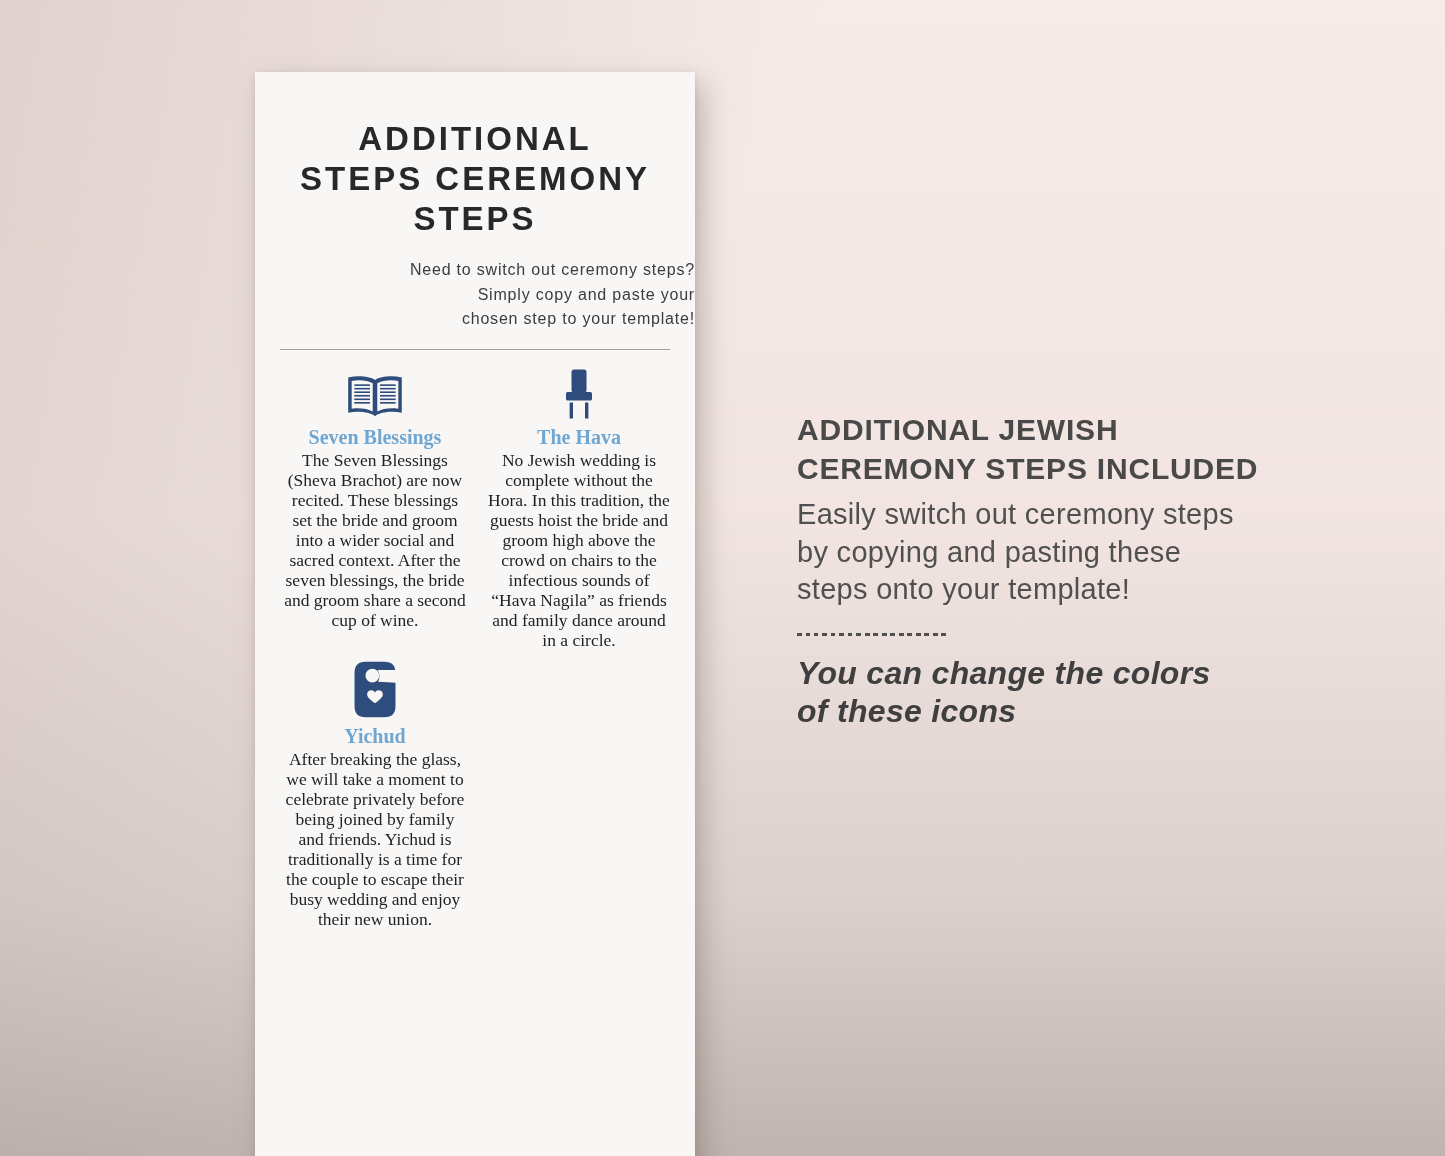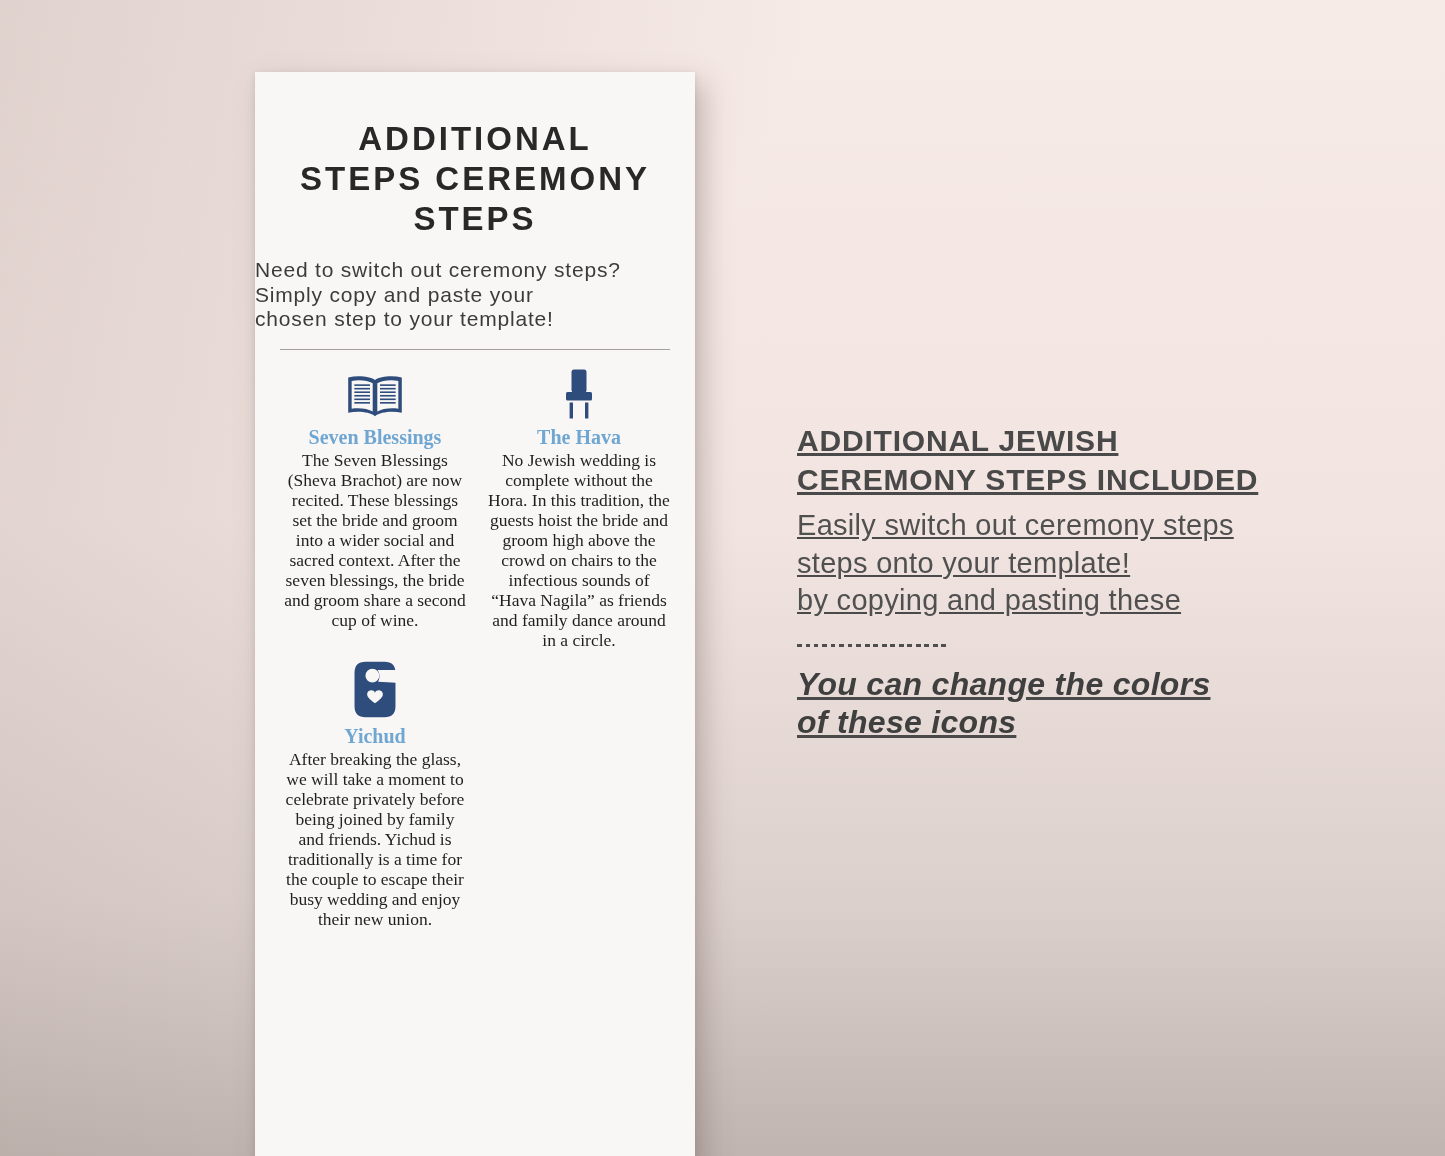--- a/index.html
+++ b/index.html
@@ -19,22 +19,22 @@
     box-sizing:border-box;
     margin-top:24px;
   }
   .card-title {
     margin:47px 0 0; text-align:center;
     font-size:33px; line-height:40px; font-weight:600;
     letter-spacing:3px; color:var(--title-text,#282828);
   }
   .card-title span, .card-subtitle span, .panel h2 span, .panel .body span, .panel .note span { display:block; }
   .card-subtitle {
-    margin:19px 0 0; text-align:left;
-    font-size:21px; line-height:24.5px; letter-spacing:0.8px;
+    margin:19px 0 0; text-align:right;
+    font-size:16px; line-height:24.5px; letter-spacing:0.8px;
     color:#3c3c3c; font-weight:400;
   }
   .divider {
     margin:17px auto 0; width:390px; border:0;
     border-top:1px solid #a39f9c; height:0;
   }
 
   .cols { display:flex; gap:20px; padding:17px 24px 0 28px; }
   .col { flex:1; min-width:0; }
   .step { text-align:center; }
@@ -45,21 +45,21 @@
     margin:7px 0 0; font-family:"Liberation Serif", serif;
     font-size:20px; line-height:22px; font-weight:700;
     color:var(--step-title-blue,#6fa6d2);
   }
   .step p {
     margin:2px 0 0; font-family:"Liberation Serif", serif;
     font-size:17.5px; line-height:20px; color:var(--body-text,#1f1f1f);
   }
 
   
-  .panel { position:absolute; left:797px; top:421px; width:520px; color:var(--panel-text,#4a4a4a);text-decoration:underline; }
+  .panel { position:absolute; left:797px; top:410px; width:520px; color:var(--panel-text,#4a4a4a); }
   .panel h2 {
     margin:0; font-size:30px; line-height:39px; font-weight:700;
     letter-spacing:0.8px; color:#494949;
   }
   .panel .body {
     margin:8px 0 0; font-size:29px; line-height:37.5px;
     letter-spacing:0.3px; color:#505050; font-weight:400;
   }
   .dashes {
     margin-top:24px; width:150px; height:3px;
@@ -154,22 +154,22 @@
     </div>
   </div>
 
   <aside class="panel">
     <h2>
       <span>ADDITIONAL JEWISH</span>
       <span>CEREMONY STEPS INCLUDED</span>
     </h2>
     <p class="body">
       <span>Easily switch out ceremony steps</span>
+      <span>by copying and pasting these</span>
       <span>steps onto your template!</span>
-      <span>by copying and pasting these</span>
     </p>
     <div class="dashes"></div>
     <p class="note">
       <span>You can change the colors</span>
       <span>of these icons</span>
     </p>
   </aside>
 
 </div>
 

